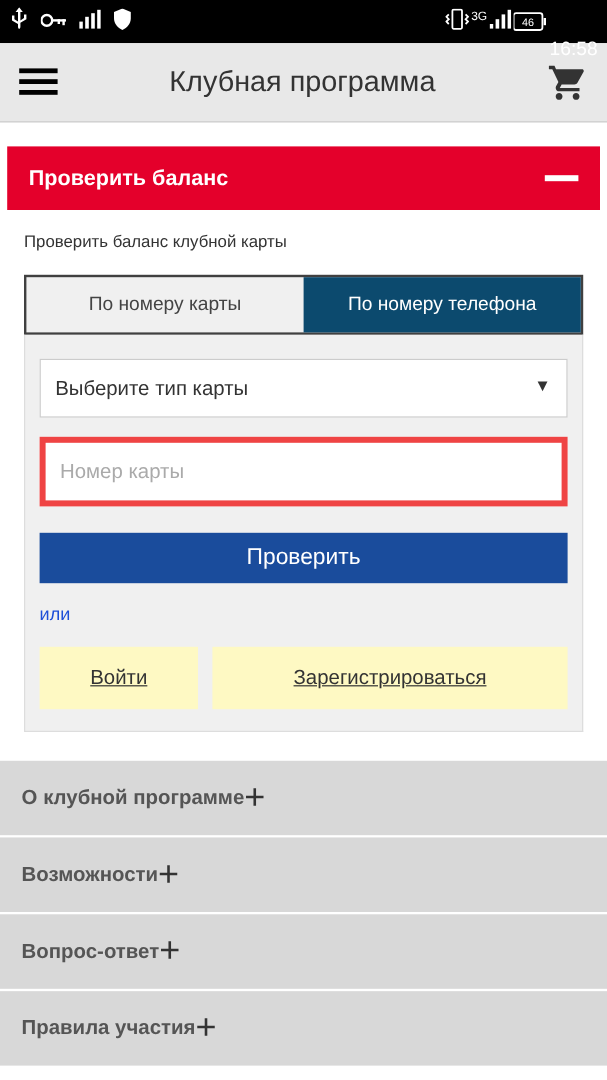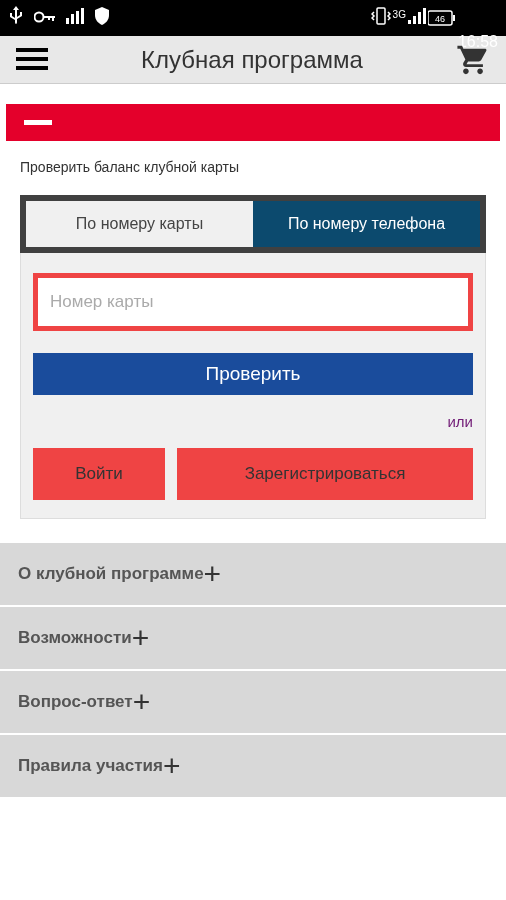--- a/index.html
+++ b/index.html
@@ -5,53 +5,53 @@
     * { margin: 0; padding: 0; box-sizing: border-box; font-family: Arial, sans-serif; }
     body { width: 506px; height: 900px; background: #fff; overflow: hidden; }
     
     
     .status-bar { background: #000; color: #fff; height: 36px; display: flex; align-items: center; padding: 0 8px; font-size: 18px; }
     .status-left { display: flex; gap: 10px; align-items: center; }
     .status-right { margin-left: auto; display: flex; gap: 2px; align-items: center; }
     .status-icon { display: inline-block; }
     
     
-    .app-header { background: #e8e8e8; border-bottom: 1px solid #ccc; height: 48px; display: flex; align-items: center; padding: 0 16px; }
+    .app-header { background: #e8e8e8; border-bottom: 1px solid #ccc; height: 66px; display: flex; align-items: center; padding: 0 16px; }
     .hamburger { width: 32px; height: 24px; cursor: pointer; }
     .hamburger span { display: block; height: 4px; background: #000; margin-bottom: 5px; }
     .header-title { flex: 1; text-align: center; font-size: 24px; color: #333; }
     .cart-icon { width: 34px; height: 34px; }
     
     
     .accordion-red { background: #e4002b; color: #fff; padding: 16px 18px; display: flex; align-items: center; justify-content: space-between; margin: 20px 6px 0 6px; }
     .accordion-red-title { font-size: 18px; font-weight: bold; }
     .minus-line { width: 28px; height: 5px; background: #fff; }
     
     
     .section-title { font-size: 14px; color: #333; padding: 18px 20px 12px 20px; }
     
     
-    .tabs-wrap { background: #f0f0f0; margin: 8px 20px 0 20px; display: flex; border: 6px solid #404040; }
+    .tabs-wrap { background: #f0f0f0; margin: 8px 20px 0 20px; display: flex; border: 2px solid #404040; }
     .tab { flex: 1; text-align: center; padding: 14px 8px; font-size: 16px; color: #444; cursor: pointer; }
     .tab.active { background: #0c4a6e; color: #fff; }
     
     
     .form-container { background: #f0f0f0; margin: 0 20px; padding: 20px 12px 0 12px; border: 1px solid #ddd; border-top: none; }
     .select-field { width: 100%; background: #fff; border: 1px solid #ccc; padding: 14px 12px; font-size: 17px; color: #333; margin-bottom: 16px; appearance: none; position: relative; }
     .select-wrap { position: relative; margin-bottom: 16px; }
     .select-wrap::after { content: '▼'; position: absolute; right: 14px; top: 14px; font-size: 14px; color: #333; pointer-events: none; }
     .select-wrap .select-field { margin-bottom: 0; }
     .input-field { width: 100%; background: #fff; border: 5px solid #ef4444; padding: 14px 12px; font-size: 17px; color: #333; margin-bottom: 22px; }
     .input-field::placeholder { color: #aaa; }
     .btn-primary { width: 100%; background: #1a4c9c; color: #fff; border: none; padding: 10px; font-size: 19px; cursor: pointer; }
     
-    .or-text { text-align: right; padding: 18px 0; color: #701a75; font-size: 15px; }
+    .or-text { text-align: left; padding: 18px 0; color: #1d4ed8; font-size: 15px; }
     
     .btn-row { display: flex; gap: 12px; padding-bottom: 18px; }
-    .btn-secondary { background: #ef4444; border: none; padding: 16px 8px; font-size: 17px; color: #333; cursor: pointer; }
+    .btn-secondary { background: #fef9c3; border: none; padding: 16px 8px; font-size: 17px; color: #333; cursor: pointer; text-decoration: underline; }
     .btn-login { flex: 0 0 30%; }
     .btn-register { flex: 1; }
     
     
     .accordion-list { margin-top: 24px; }
     .accordion-row { background: #d8d8d8; border-bottom: 2px solid #fff; padding: 16px 18px; display: flex; align-items: center; justify-content: flex-start; cursor: pointer; }
     .accordion-row-title { font-size: 17px; font-weight: bold; color: #555; }
     .plus-sign { font-size: 30px; font-weight: 300; color: #333; line-height: 1; }
   </style>
 </head>
@@ -122,31 +122,37 @@
   </div>
   <div class="header-title">Клубная программа</div>
   <div class="cart-icon">
     <svg width="34" height="34" viewBox="0 0 24 24">
         <path d="M7 18c-1.1 0-2 .9-2 2s.9 2 2 2 2-.9 2-2-.9-2-2-2zM1 2v2h2l3.6 7.6L5.2 14c-.1.3-.2.6-.2 1 0 1.1.9 2 2 2h12v-2H7.4l1.1-2h7.5c.8 0 1.4-.4 1.8-1l3.6-6.5c.1-.2.1-.3.1-.5 0-.6-.4-1-1-1H5.2l-.9-2H1zm16 16c-1.1 0-2 .9-2 2s.9 2 2 2 2-.9 2-2-.9-2-2-2z" fill="#333"></path>
       </svg>
   </div>
 </div>
 
 <div class="accordion-red">
+  <div class="accordion-red-title">Проверить баланс</div>
   <div class="minus-line"></div>
 </div>
 
 <div class="section-title">Проверить баланс клубной карты</div>
 
 <div class="tabs-wrap">
   <div class="tab">По номеру карты</div>
   <div class="tab active">По номеру телефона</div>
 </div>
 
 <div class="form-container">
+  <div class="select-wrap">
+    <select class="select-field">
+      <option>Выберите тип карты</option>
+    </select>
+  </div>
   <input type="text" class="input-field" placeholder="Номер карты" style="">
   <button class="btn-primary">Проверить</button>
   <div class="or-text">или</div>
   <div class="btn-row">
     <button class="btn-secondary btn-login">Войти</button>
     <button class="btn-secondary btn-register">Зарегистрироваться</button>
   </div>
 </div>
 
 <div class="accordion-list">

